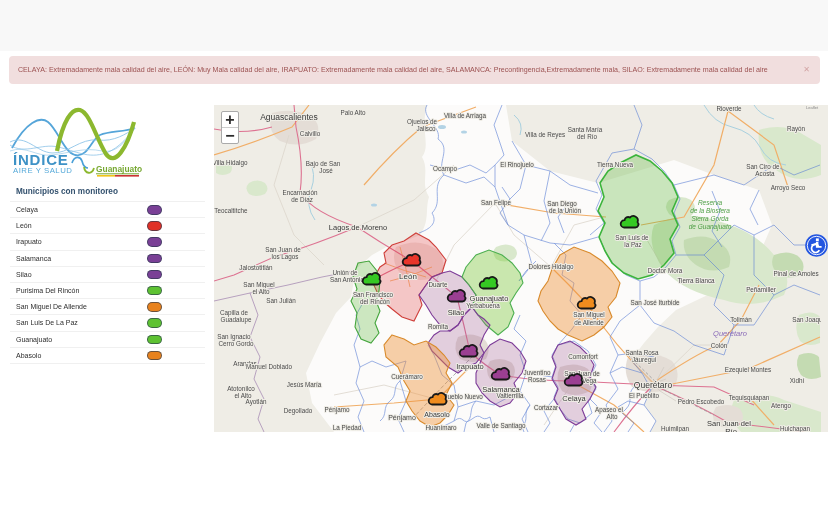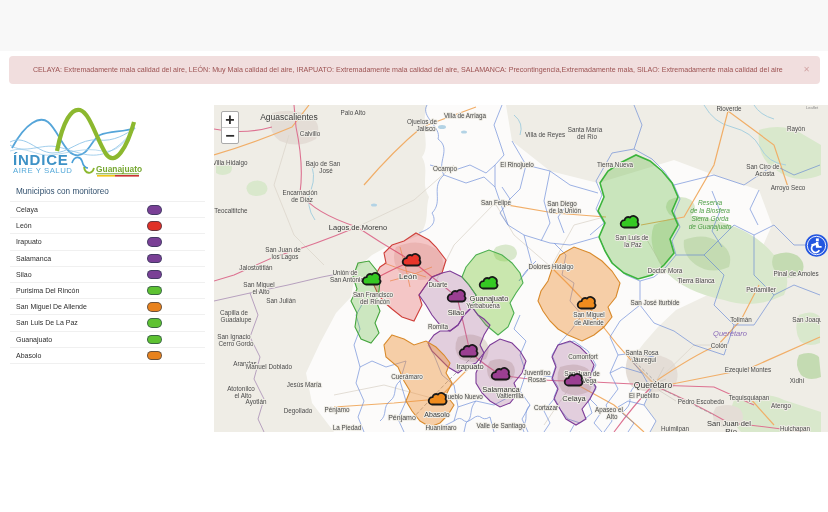--- a/index.html
+++ b/index.html
@@ -1,20 +1,20 @@
 <!DOCTYPE html>
 <html><head>
 <meta charset="utf-8">
 <style>
   html,body{margin:0;padding:0;}
   body{width:828px;height:512px;background:#fff;font-family:"Liberation Sans",sans-serif;overflow:hidden;position:relative;}
   .topband{position:absolute;left:0;top:0;width:828px;height:51px;background:#f8f8f8;}
-  .banner{position:absolute;left:9px;top:56px;width:811px;height:28px;background:#f1dede;border-radius:4px;color:#9c5252;font-size:7.1px;line-height:28px;padding-left:24px;box-sizing:border-box;}
+  .banner{position:absolute;left:9px;top:56px;width:811px;height:28px;background:#f1dede;border-radius:4px;color:#9c5252;font-size:7.1px;line-height:28px;padding-left:9px;box-sizing:border-box;}
   .banner .x{position:absolute;right:10px;top:0;color:#d2a4a4;font-size:8px;}
-  .hdr{position:absolute;left:16px;top:187px;color:#33516e;font-weight:normal;font-size:8.2px;}
+  .hdr{position:absolute;left:16px;top:187px;color:#33516e;font-weight:bold;font-size:8.2px;}
   .rows{position:absolute;left:10px;top:201px;width:195px;border-top:1px solid #f0f0f0;}
   .row{position:relative;height:15.2px;border-bottom:1px solid #f0f0f0;font-size:7px;color:#2d2d2d;line-height:15.2px;padding-left:6px;}
   .badge{position:absolute;right:43px;top:3px;width:15.5px;height:9.5px;border-radius:5px;border:0.8px solid rgba(40,55,75,0.65);box-sizing:border-box;}
   .map{position:absolute;left:214px;top:105px;width:722px;height:327px;background:#efede6;overflow:hidden;}
   .zoomctl{position:absolute;left:221px;top:111px;width:16px;height:31px;background:#fff;border:1px solid #aaa;border-radius:2px;z-index:5;}
   .zoomctl .zb{width:16px;height:15px;text-align:center;font-weight:bold;font-size:16px;line-height:15px;color:#2b2b2b;}
   .zoomctl .zb+.zb{border-top:1px solid #ccc;}
   .a11y{position:absolute;left:805px;top:234px;width:23px;height:23px;z-index:6;}
 </style>
 </head>

